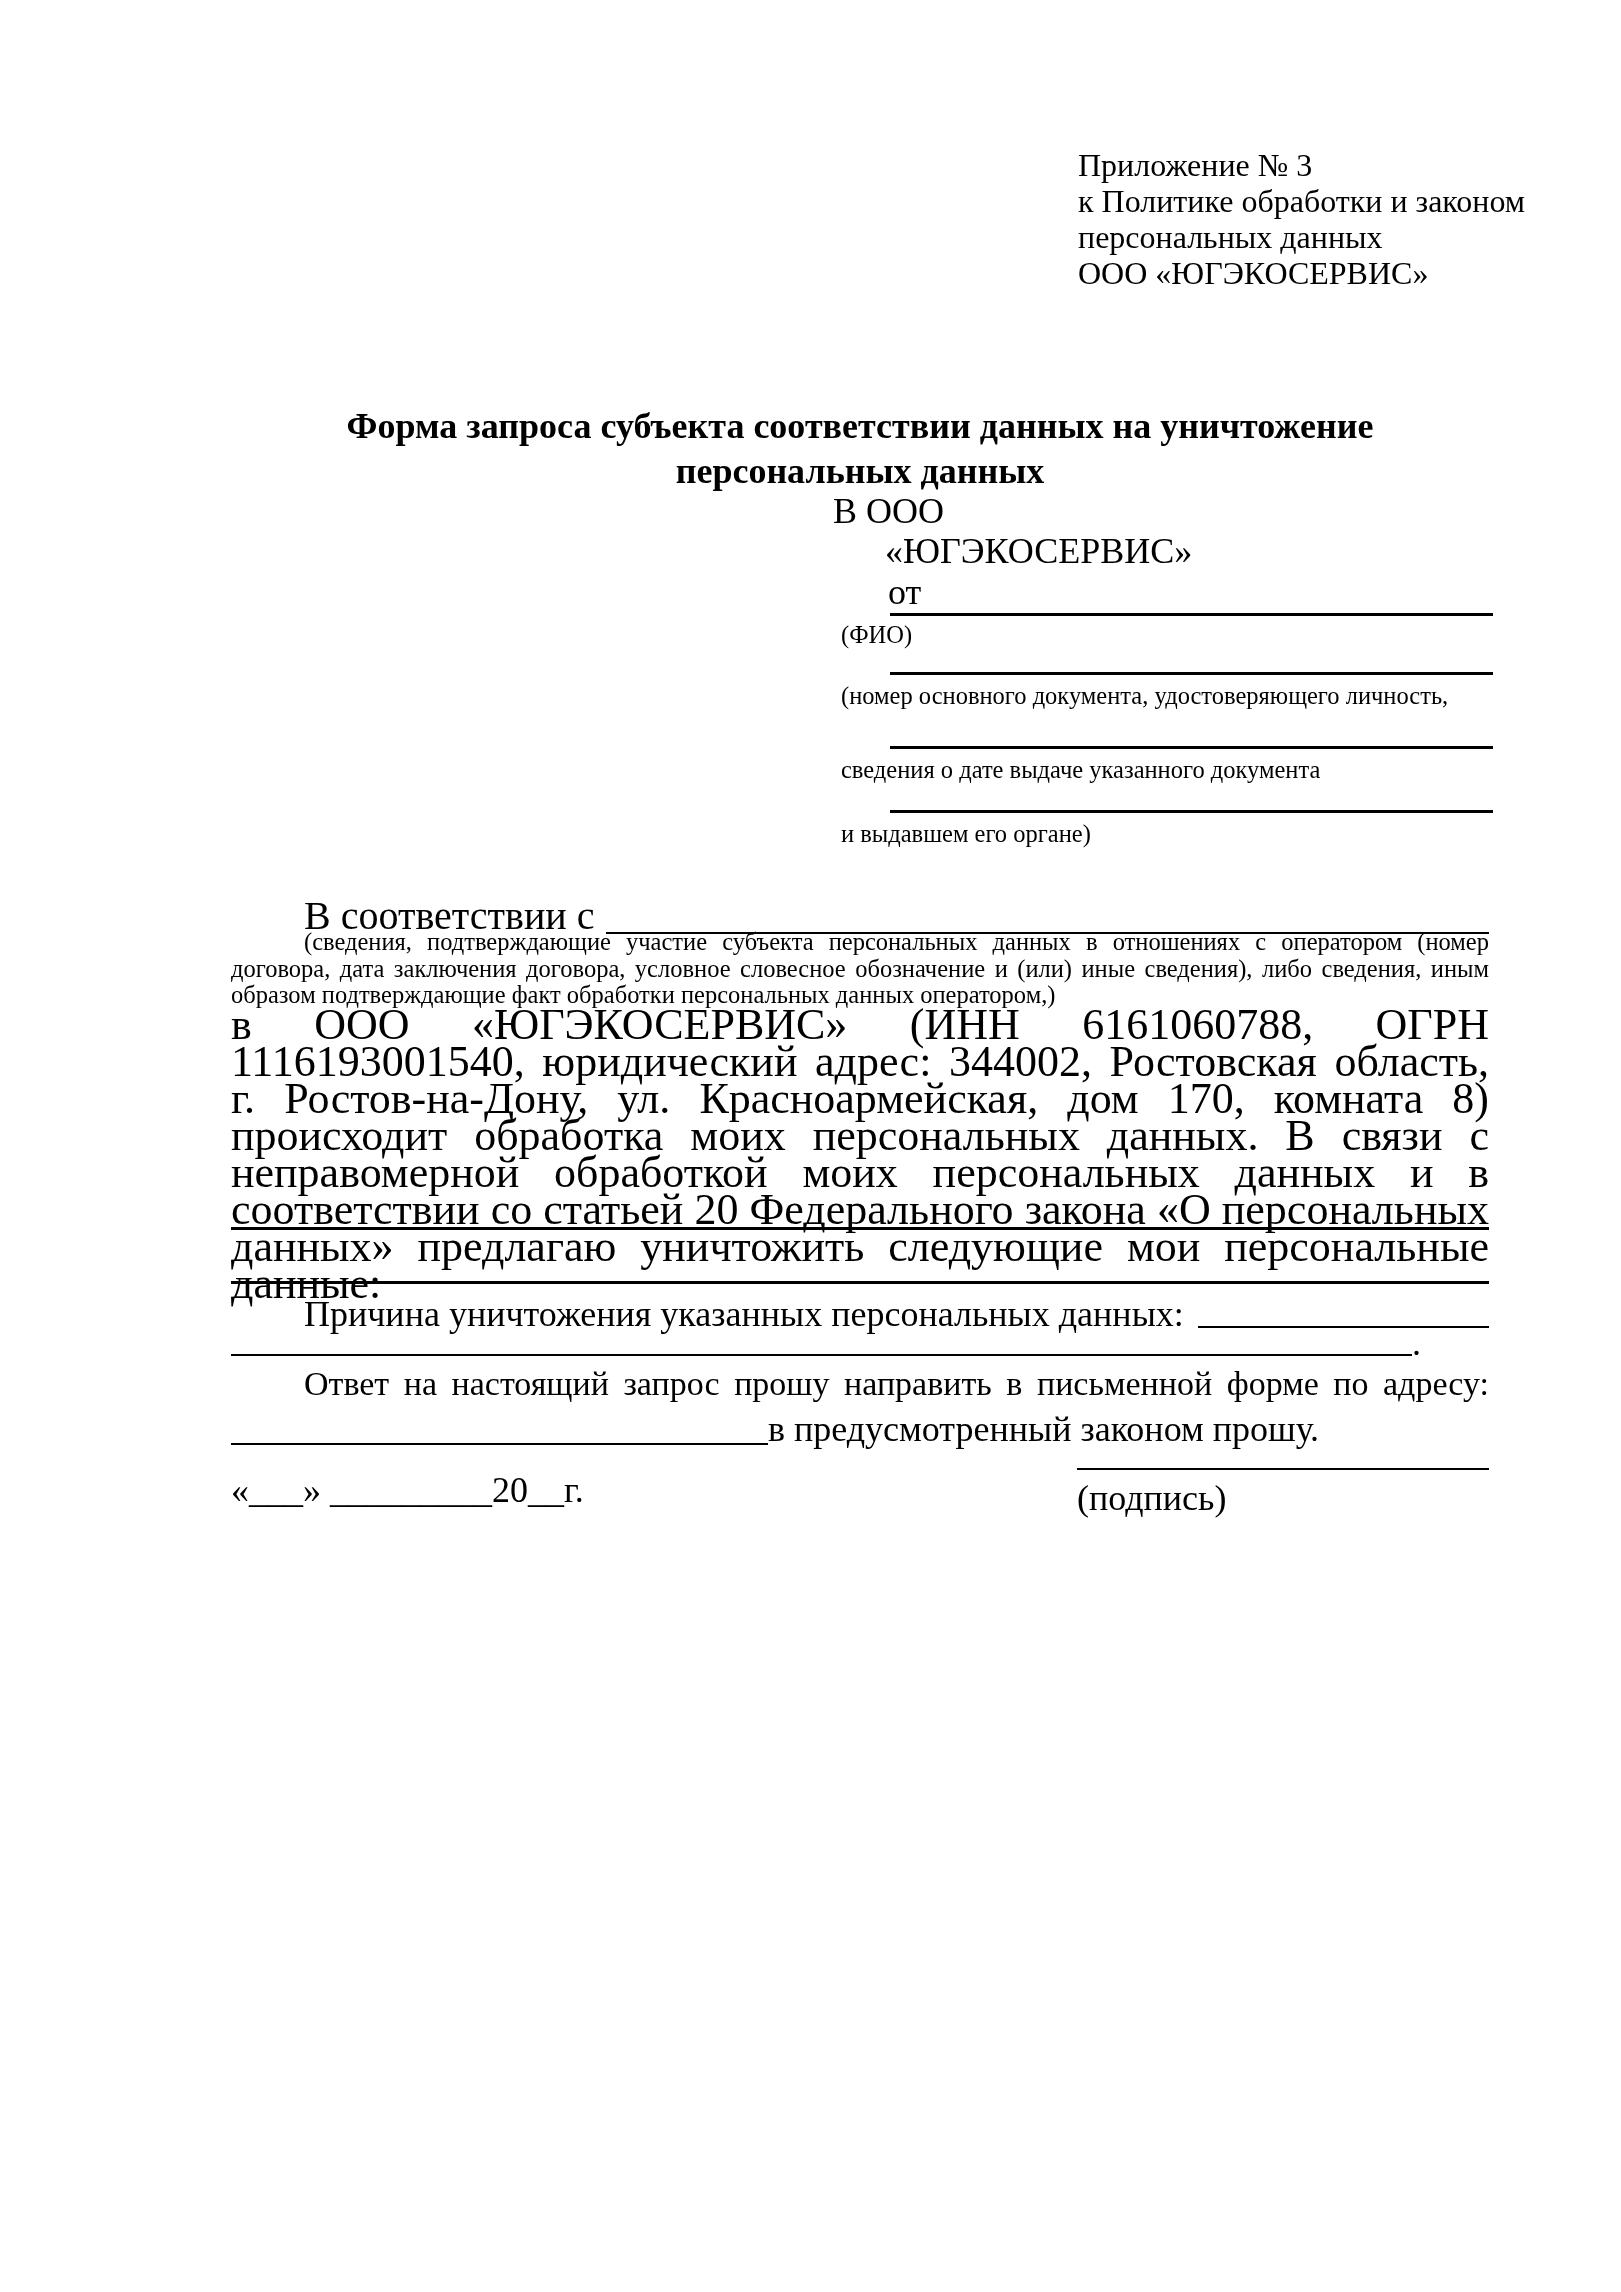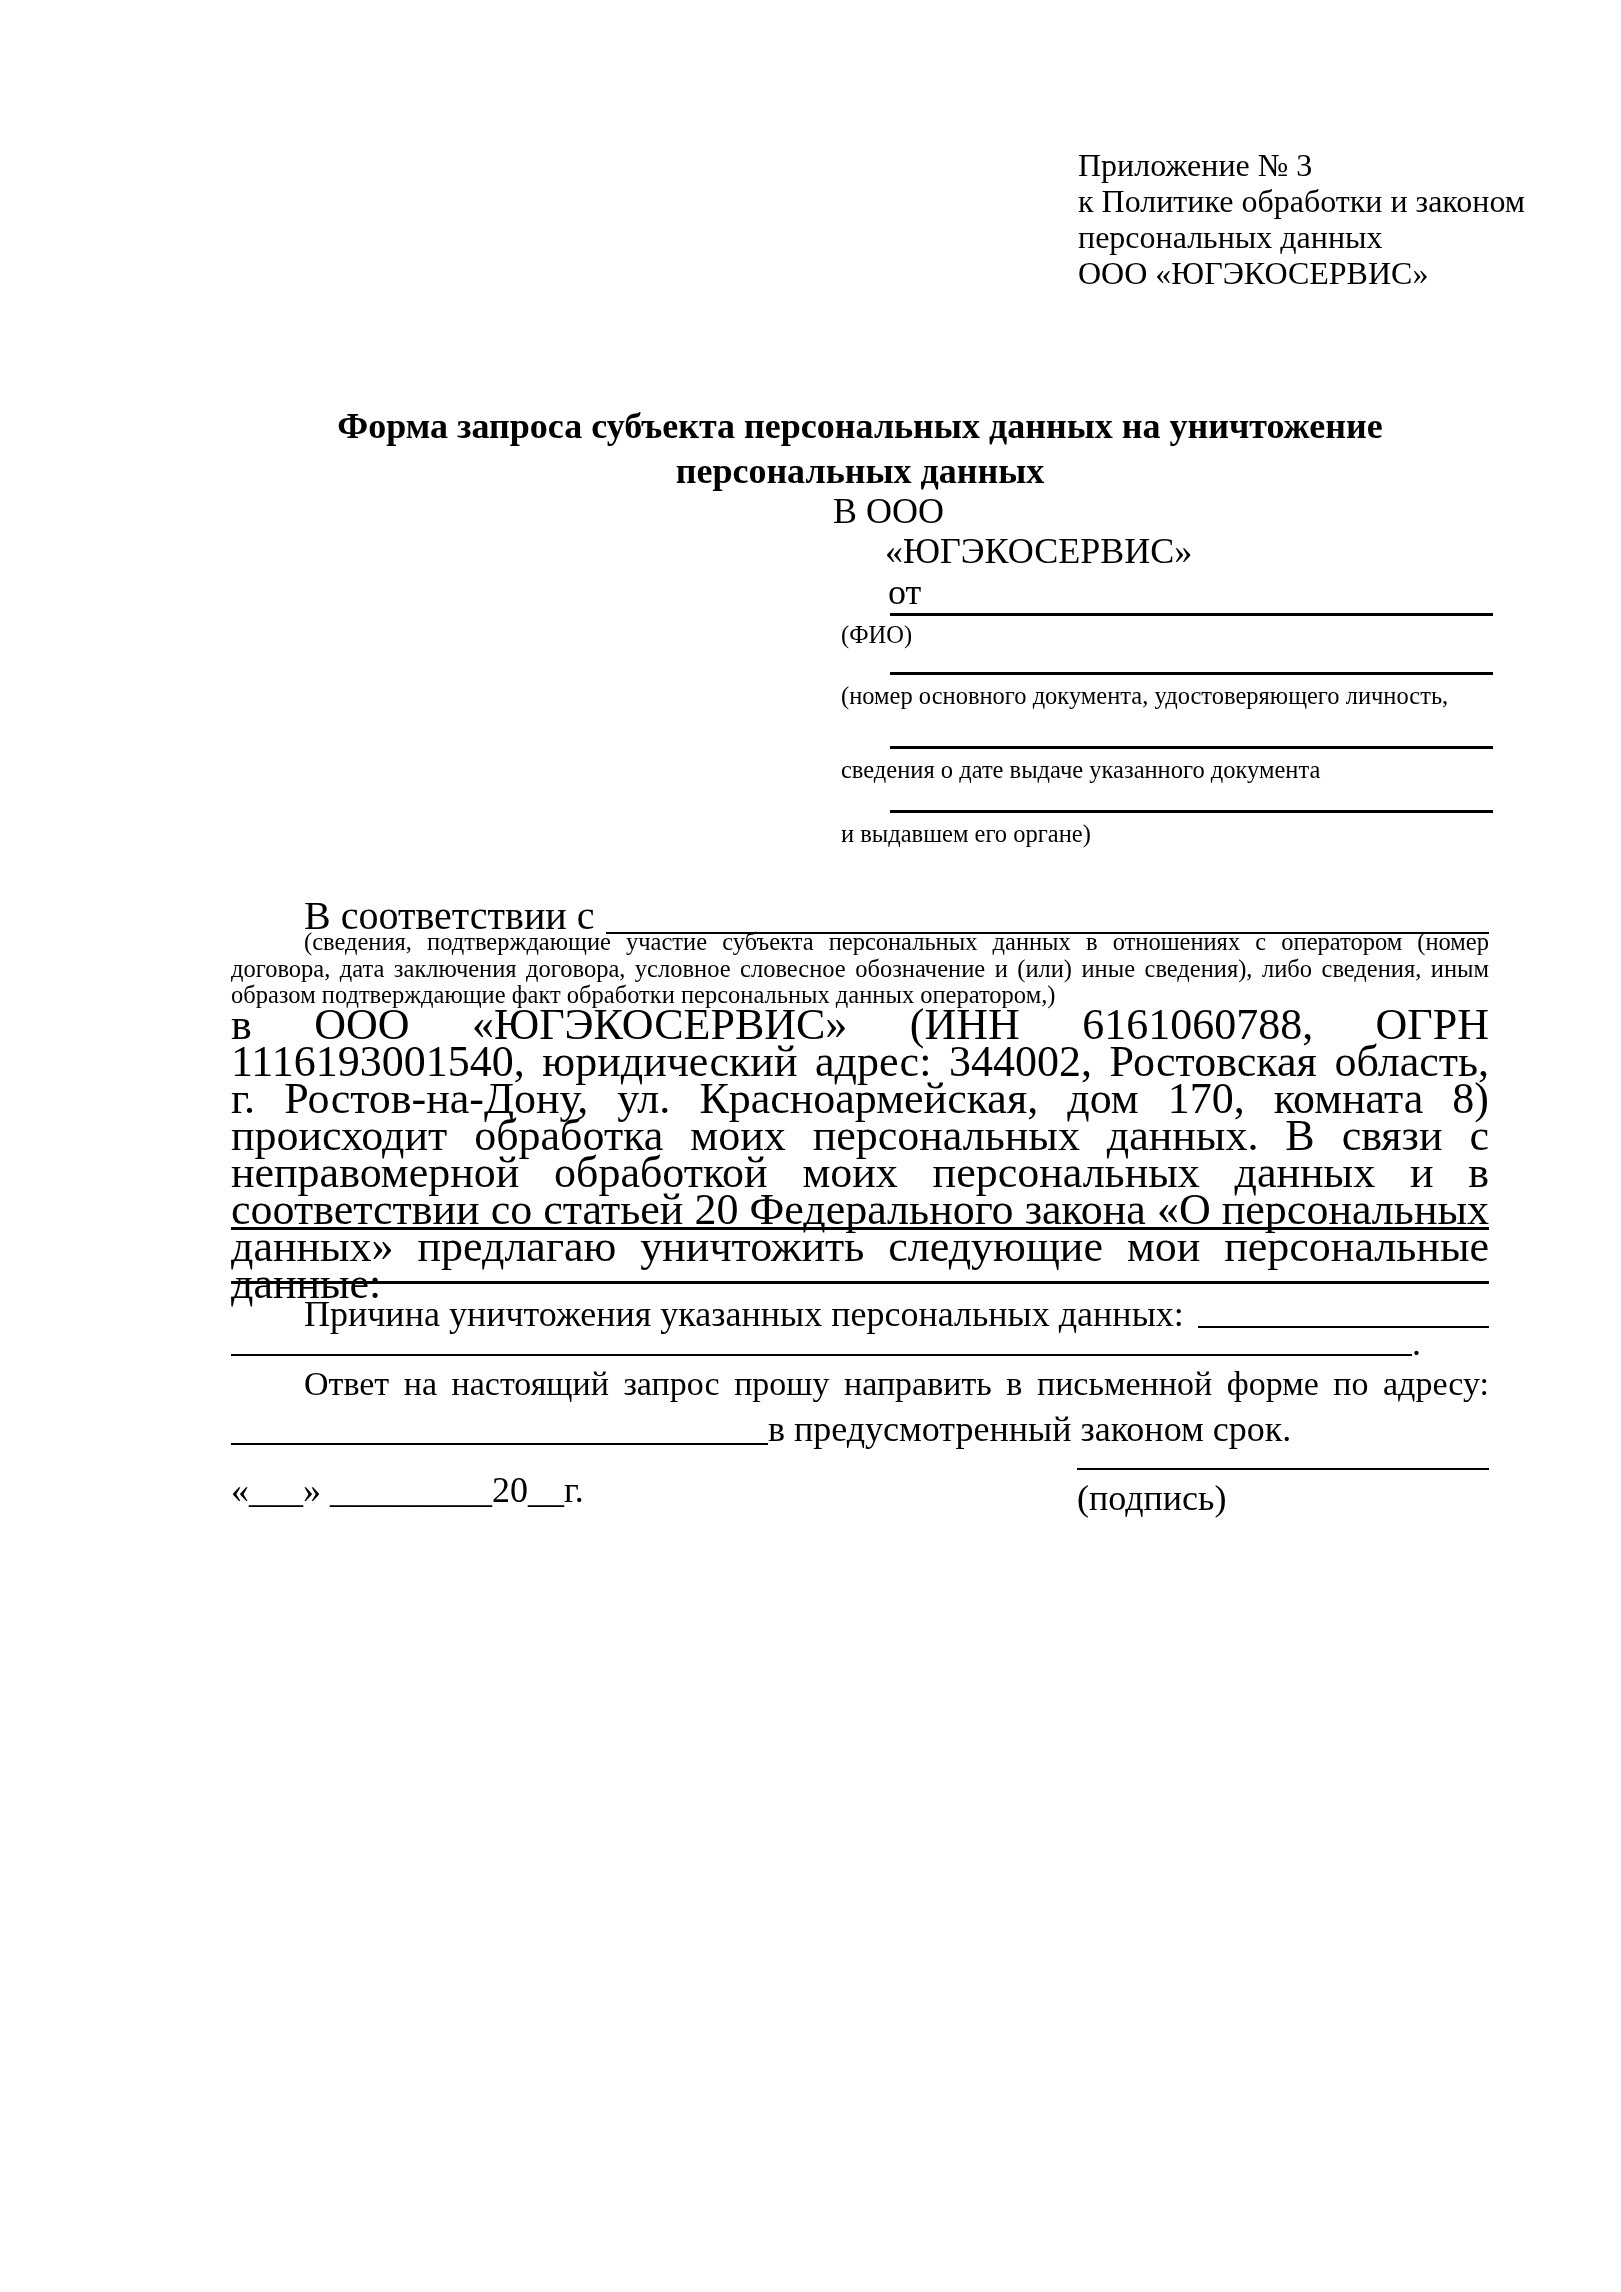--- a/index.html
+++ b/index.html
@@ -90,21 +90,21 @@
 <div class="page">
 
   <div class="abs appendix">
     <div>Приложение № 3</div>
     <div>к Политике обработки и законом</div>
     <div>персональных данных</div>
     <div>ООО «ЮГЭКОСЕРВИС»</div>
   </div>
 
   <div class="abs title">
-    <div>Форма запроса субъекта персональных данных на уничтожение</div>
+    <div>Форма запроса субъекта соответствии данных на уничтожение</div>
     <div>персональных данных</div>
   </div>
 
   <div class="abs to-org">В ООО</div>
   <div class="abs org-name">«ЮГЭКОСЕРВИС»</div>
   <div class="abs from-label">от</div>
 
   <div class="abs blank fl1"></div>
   <div class="abs fcap fc1">(ФИО)</div>
 
@@ -136,21 +136,21 @@
 
   <div class="abs ruled-period">
     <div class="line"></div>
     <span>.</span>
   </div>
 
   <div class="abs response">Ответ на настоящий запрос прошу направить в письменной форме по адресу:</div>
 
   <div class="abs tail">
     <div class="line"></div>
-    <span class="txt">в предусмотренный законом срок.</span>
+    <span class="txt">в предусмотренный законом прошу.</span>
   </div>
 
   <div class="abs signrow">
     <span class="txt">«___» _________20__г.</span>
     <span class="siggroup">
       <div class="line"></div>
       <span class="txt">(подпись)</span>
     </span>
   </div>
 

